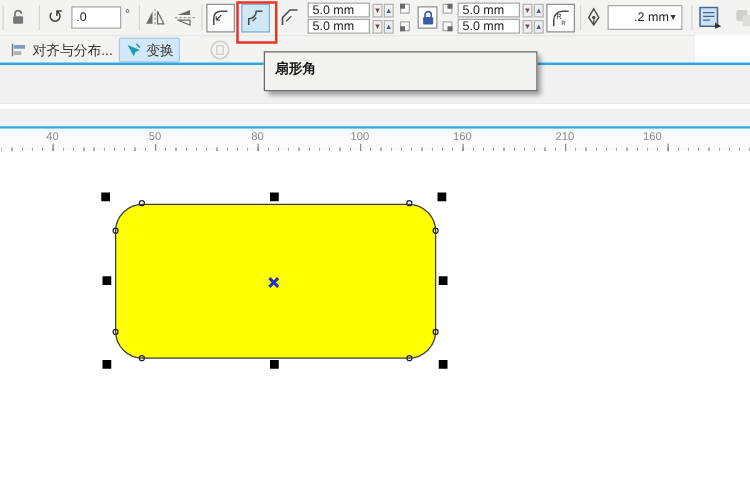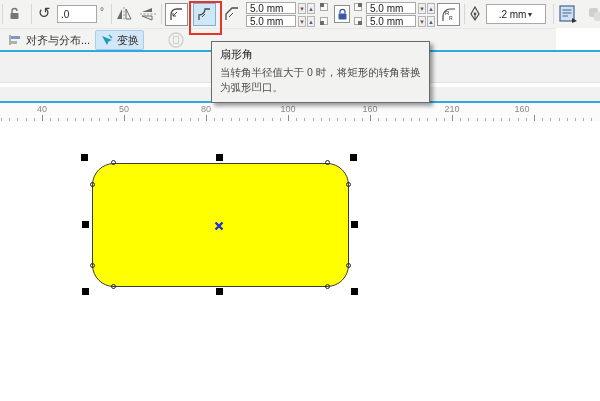--- a/index.html
+++ b/index.html
@@ -26,21 +26,21 @@
   .cornerglyph{position:absolute;width:8px;height:8px;box-sizing:border-box;border:1px solid #a9a9a9;background:#fbfbfb;}
   .cornerglyph i{position:absolute;width:4px;height:4px;background:#6b6b6b;}
   .redbox{position:absolute;left:189px;top:1px;width:29px;height:30px;border:2px solid #e5352a;z-index:6;}
   
   .barbtn{position:absolute;display:flex;align-items:center;gap:4px;font-size:11px;color:#333;height:18px;padding:0 4px;}
   .barbtn.hl{background:#d2e8f8;border:1px solid #a9cbe8;border-radius:2px;}
   
   .tooltip{position:absolute;left:211px;top:41px;width:219px;box-sizing:border-box;
     background:#f2f2f1;border:1px solid #6a6a6a;box-shadow:3px 3px 4px rgba(0,0,0,.38);
     padding:5px 8px 7px 8px;z-index:9;}
-  .tooltip .tt-title{font-size:11px;font-weight:normal;color:#1a1a1a;margin-bottom:3px;}
+  .tooltip .tt-title{font-size:11px;font-weight:bold;color:#1a1a1a;margin-bottom:3px;}
   .tooltip .tt-body{font-size:10.5px;color:#4b4b4b;line-height:1.45;}
   
   .ruler{left:0;top:103px;width:600px;height:18px;background:#fbfbfb;}
   .ruler-label{position:absolute;top:1px;transform:translateX(-50%);font-size:9px;color:#8a8a8a;}
   .majortick{position:absolute;bottom:0;width:1px;height:6px;background:#8a8a8a;}
   .minorticks{position:absolute;left:1px;right:0;bottom:0;height:3px;
     background:repeating-linear-gradient(to right,#adadad 0 1px,transparent 1px 8.2px);}
   
   .shape{position:absolute;left:92px;top:163px;width:257px;height:124px;box-sizing:border-box;
     border:1.5px solid #3c3c3c;border-radius:22px;}
@@ -159,21 +159,21 @@
 
     <div class="sep" style="left:464px"></div>
 
     <div class="flaticon" style="left:469px;top:6px">
       <svg width="12" height="16" viewBox="0 0 12 16">
           <path d="M6 1 L10 8 L6 14 L2 8 Z" fill="none" stroke="#4c4c4c" stroke-width="1.2"></path>
           <circle cx="6" cy="8" r="1.4" fill="#4c4c4c"></circle>
           <line x1="6" y1="9.4" x2="6" y2="14" stroke="#4c4c4c"></line>
         </svg>
     </div>
-    <div class="field" style="left:486px;top:4px;width:60px;height:20px;justify-content:center">
+    <div class="field" style="left:486px;top:4px;width:60px;height:20px;justify-content:flex-end">
       <span>.2 mm</span>
       <span style="font-size:7px;color:#333">▼</span>
     </div>
 
     <div class="sep" style="left:553px"></div>
 
     <div class="flaticon" style="left:559px;top:5px">
       <svg width="19" height="18" viewBox="0 0 19 18">
           <rect x="1" y="1" width="14" height="15" fill="#cfe0f2" stroke="#44658f" stroke-width="1.2"></rect>
           <line x1="3.5" y1="5" x2="12.5" y2="5" stroke="#44658f"></line>
@@ -241,21 +241,20 @@
     <div class="majortick" style="left:124px"></div>
     <div class="majortick" style="left:206px"></div>
     <div class="majortick" style="left:288px"></div>
     <div class="majortick" style="left:370px"></div>
     <div class="majortick" style="left:452px"></div>
     <div class="majortick" style="left:534px"></div>
   </div>
 
   <div class="tooltip">
     <div class="tt-title">扇形角</div>
-    <div class="tt-body">当转角半径值大于 0 时，将矩形的转角替换为弧形凹口。</div>
   </div>
 
   <div class="abs" style="left:0;top:121px;width:600px;height:280px;background:#fff">
 
     <div class="shape" style="top:42px;background:#FFFF00"></div>
 
     <div class="node" style="left:111px;top:39px"></div>
     <div class="node" style="left:90px;top:61px"></div>
     <div class="node" style="left:325px;top:39px"></div>
     <div class="node" style="left:346px;top:61px"></div>

